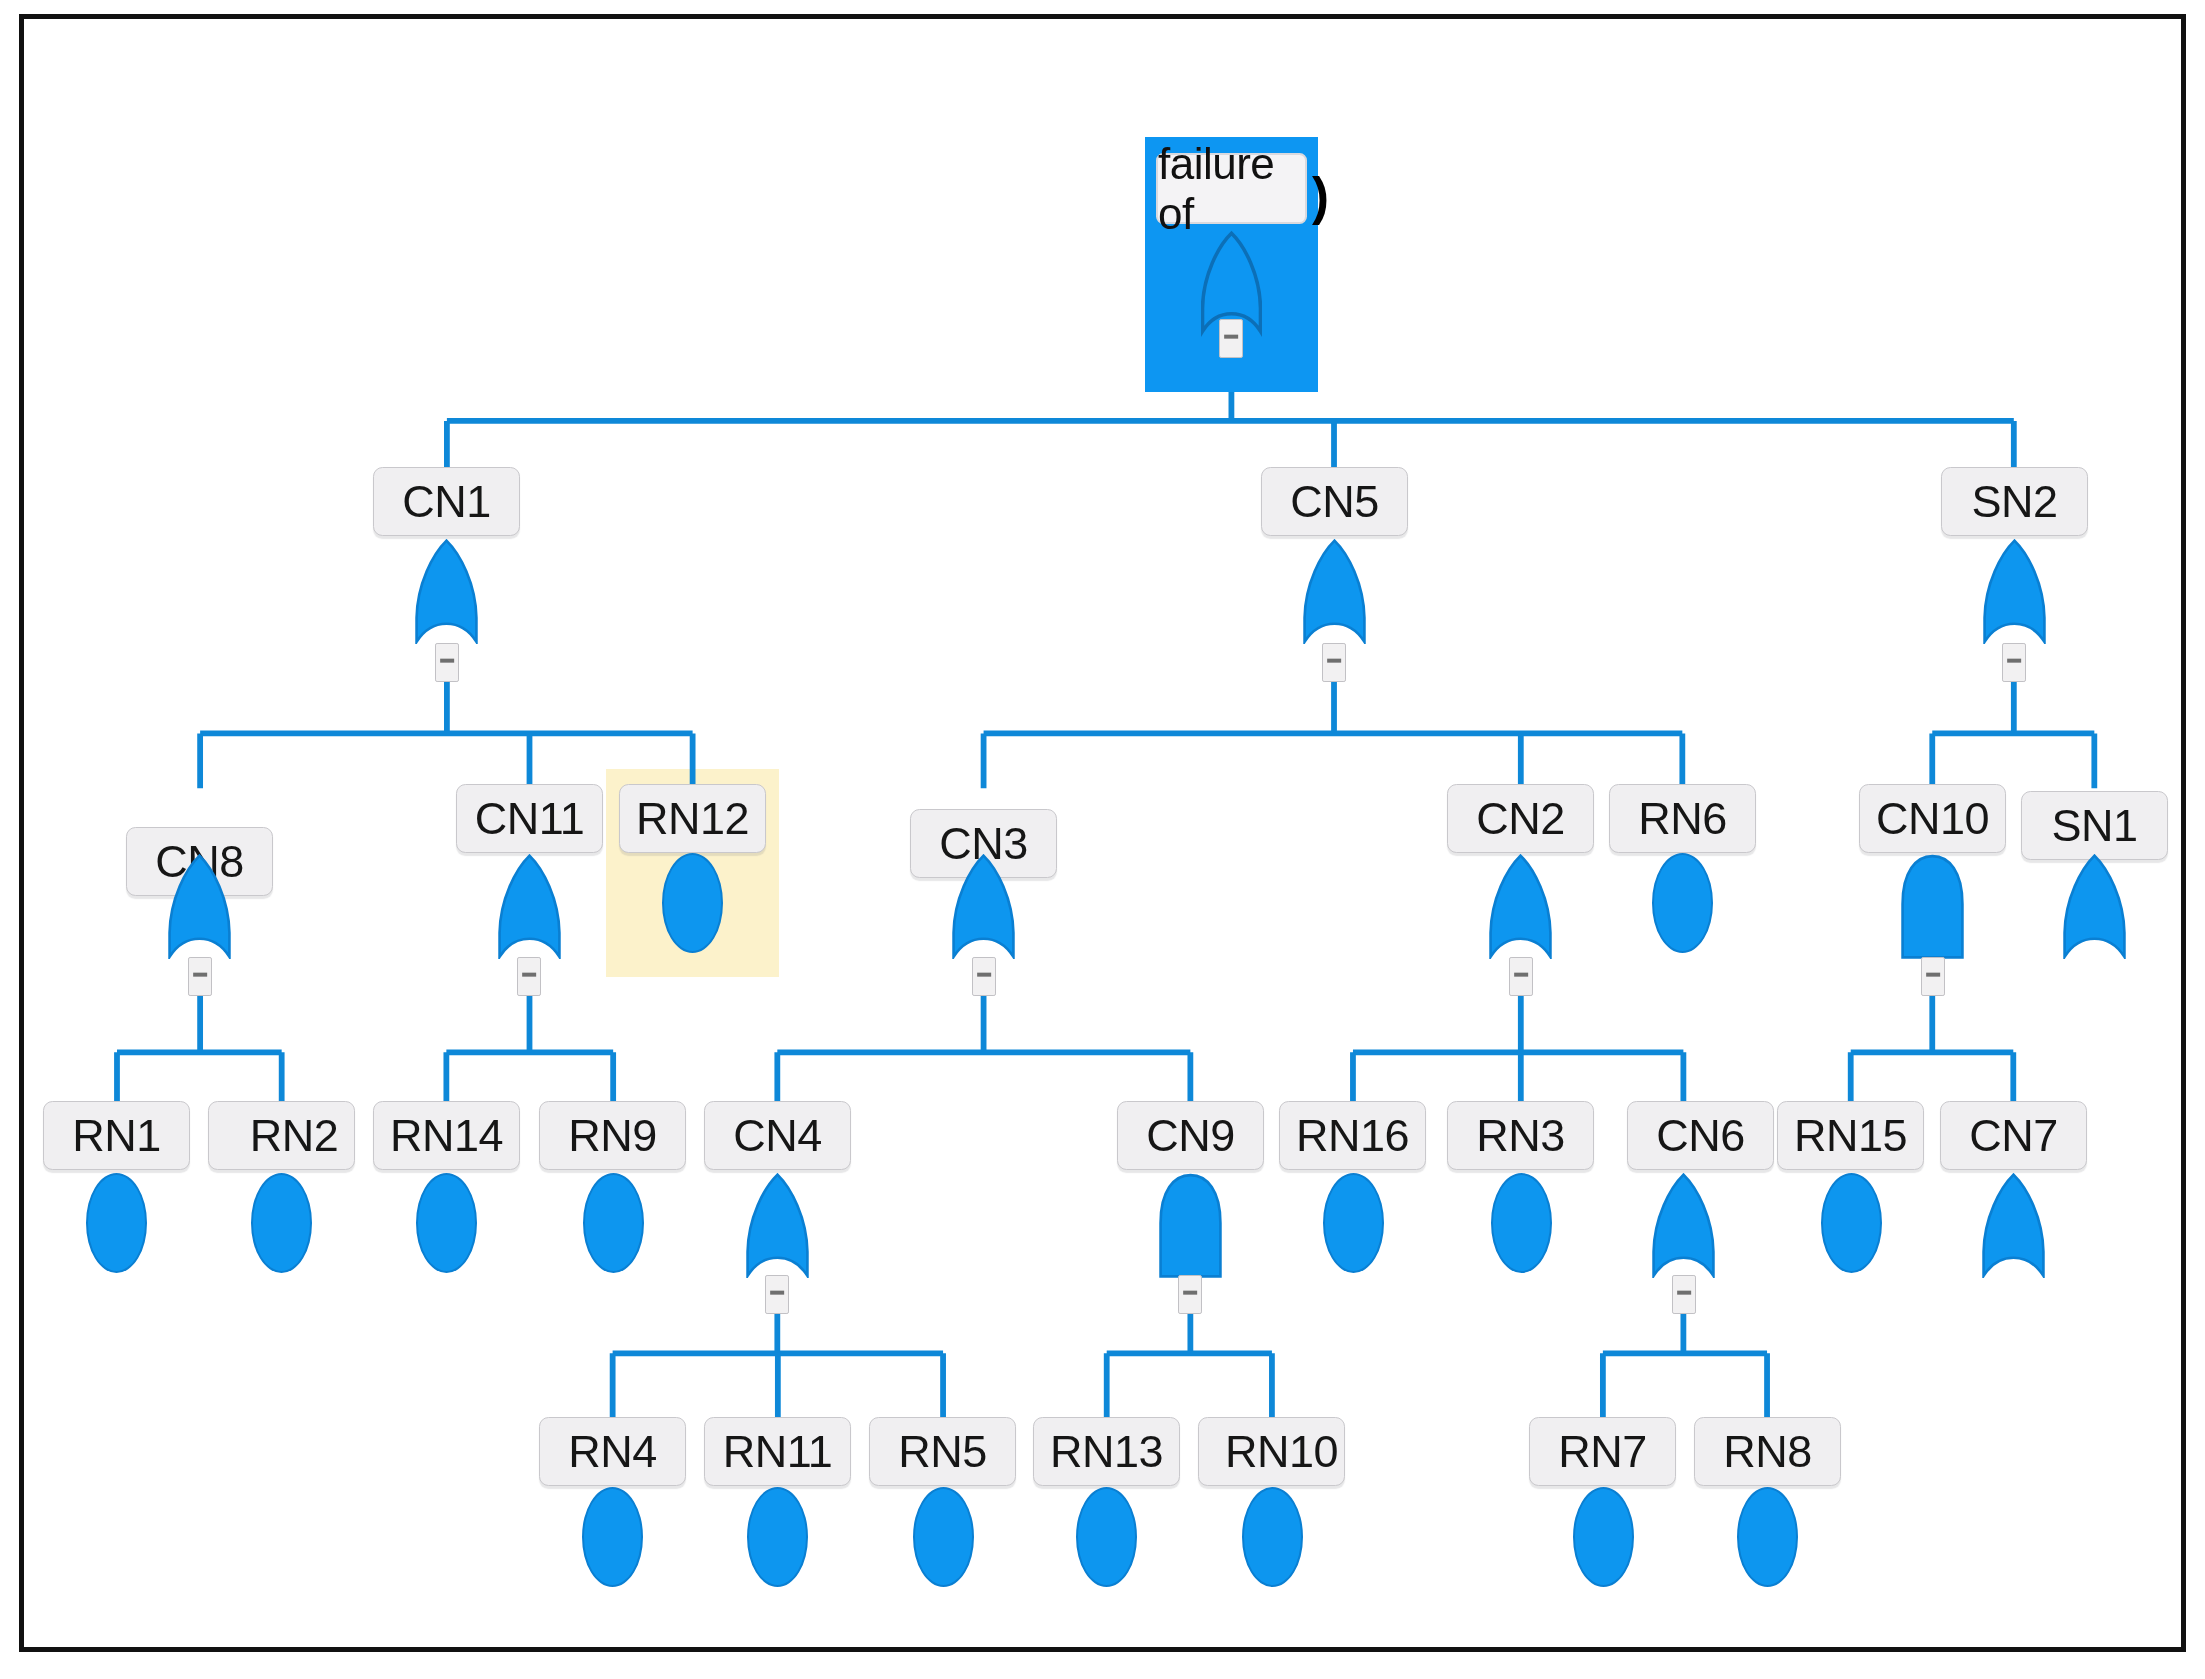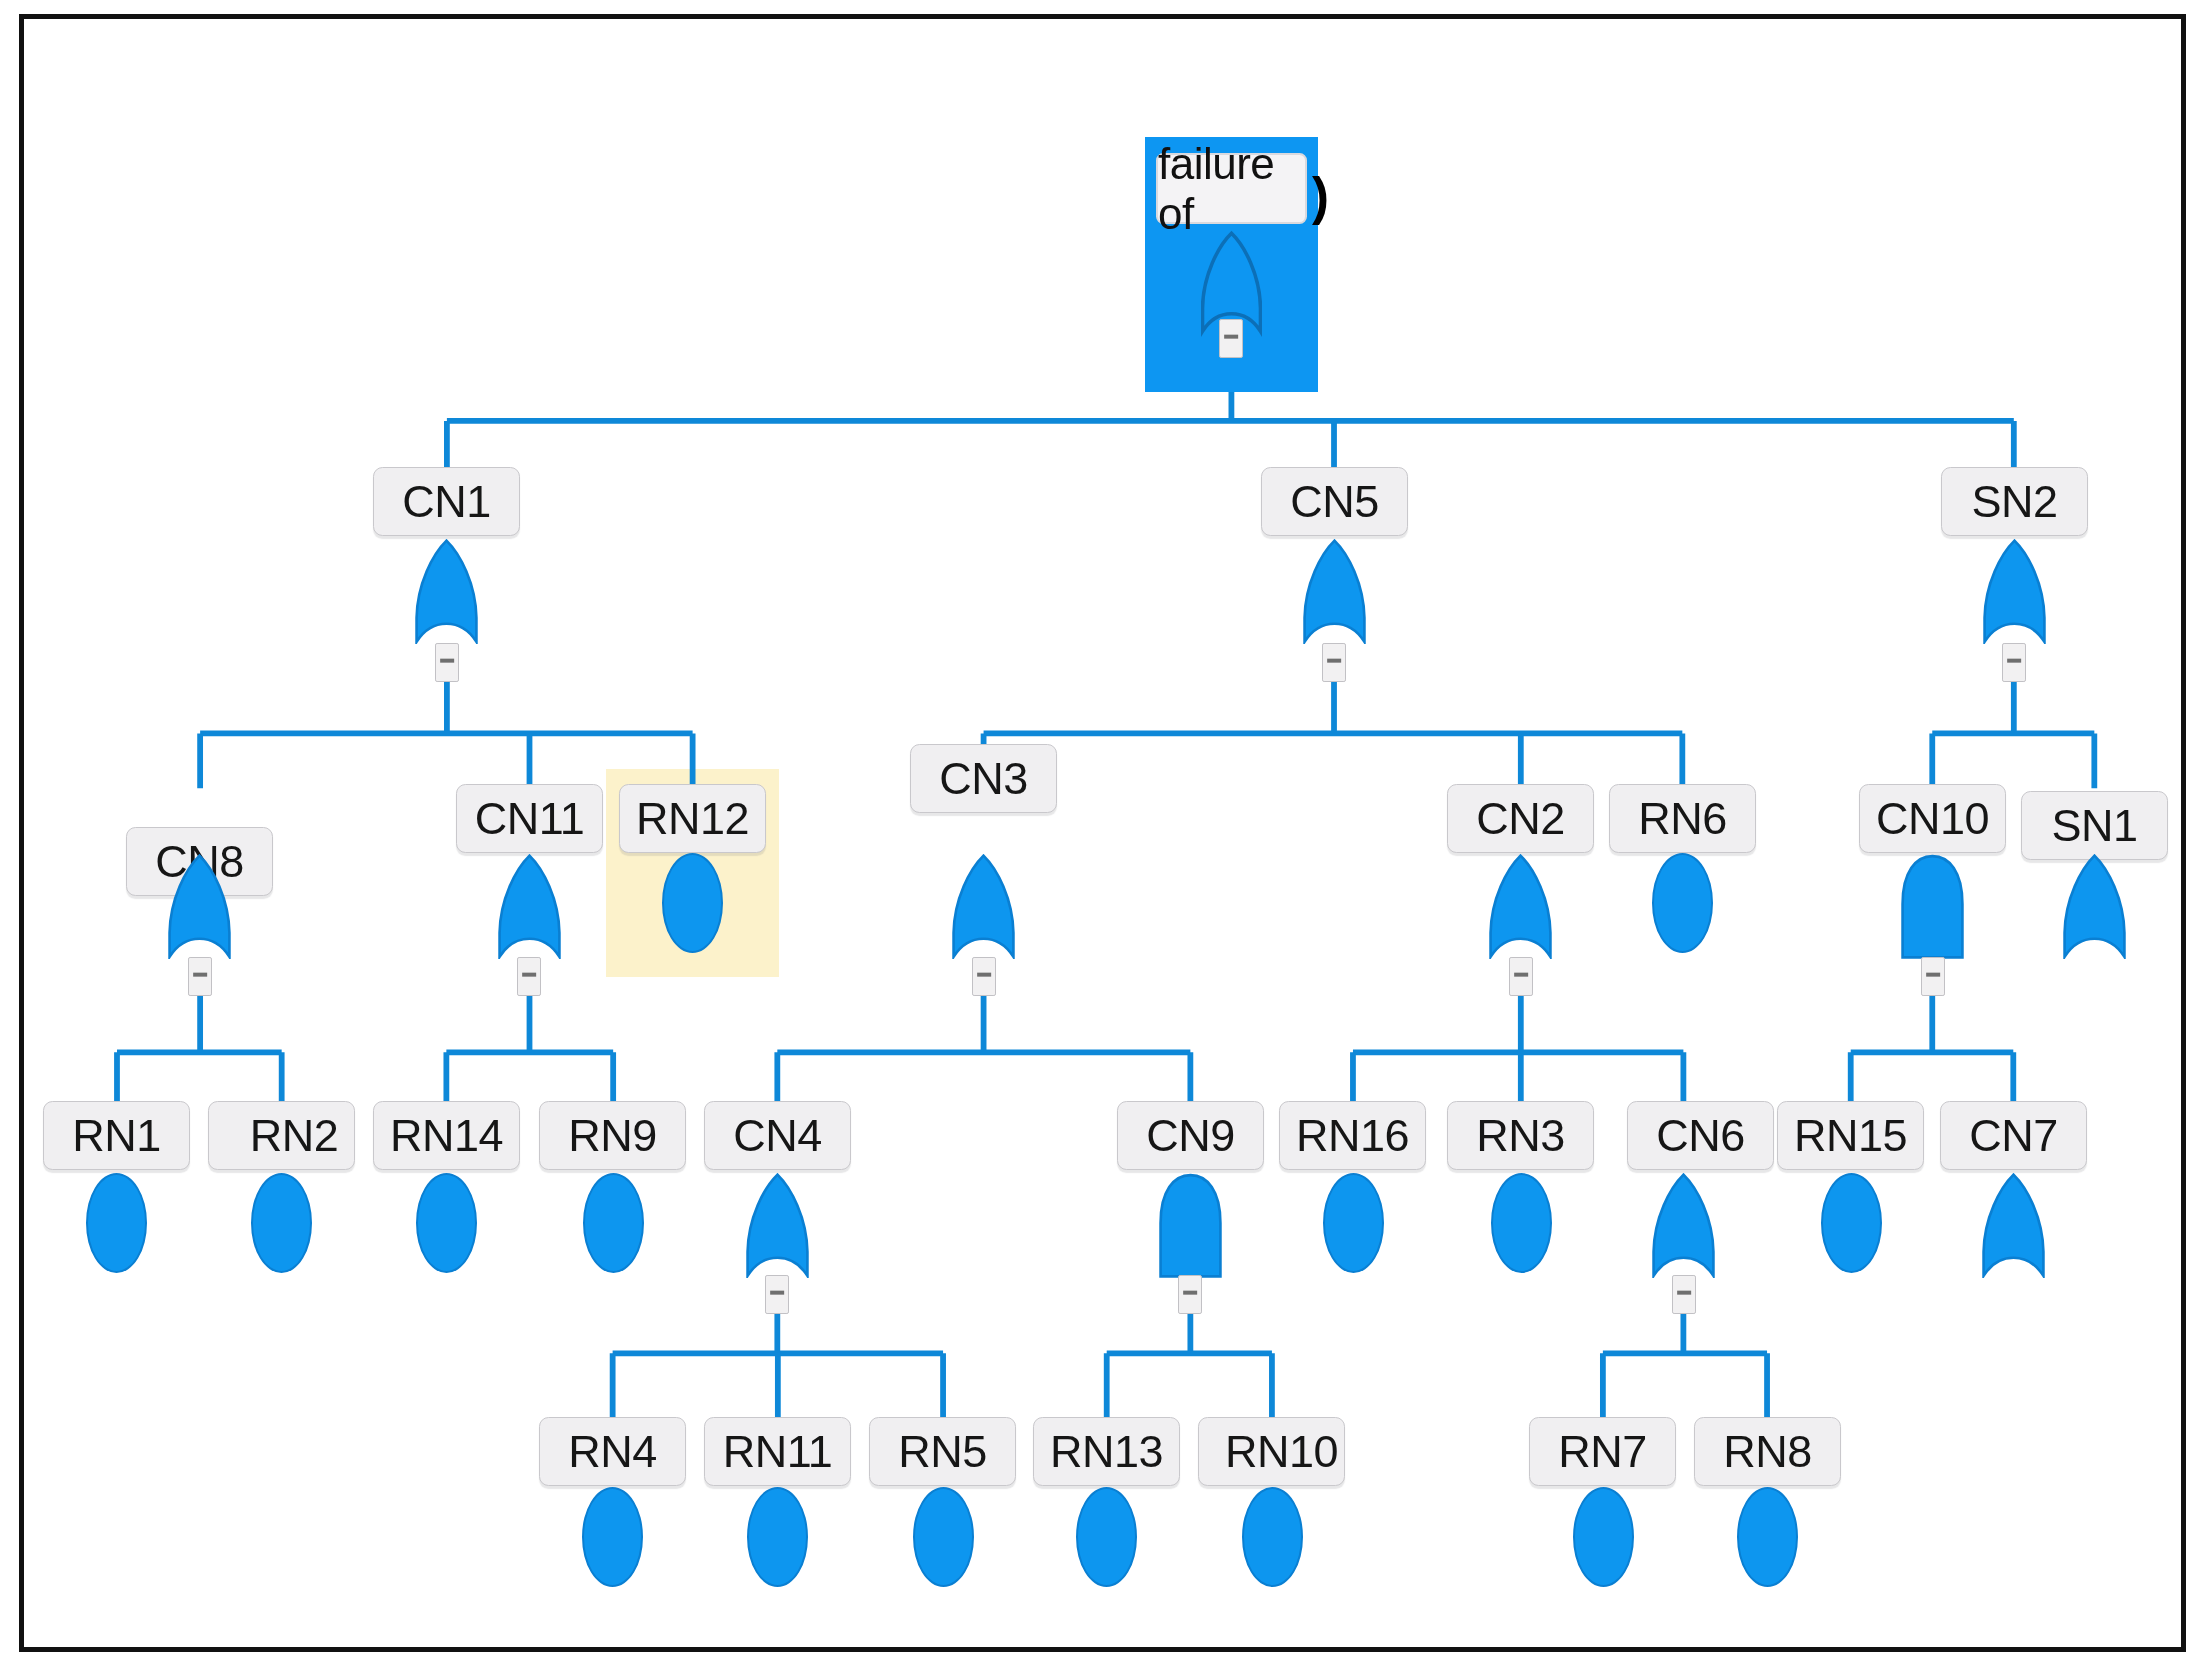--- a/index.html
+++ b/index.html
@@ -75,21 +75,21 @@
       </div>
       <div class="label" style="left: 456px; top: 784px;">CN11</div>
       <svg viewBox="0 0 120 200" width="63" height="105" class="gate" style="left: 498px; top: 854px; position: absolute;">
         <path d="M60 3 C86 28 116 86 117 150 L117 196 C88 150 32 150 3 196 L3 150 C4 86 34 28 60 3 Z" fill="#0d96ef" stroke="#0a7fd2" stroke-width="5"></path>
       </svg>
       <div class="minus" style="left: 517px; top: 957px;">
         <div class="bar"></div>
       </div>
       <div class="label" style="left: 619px; top: 784px;">RN12</div>
       <div class="ellipse" style="left: 662px; top: 853px;"></div>
-      <div class="label" style="left: 910px; top: 744px;">CN3</div>
+      <div class="label" style="left: 910px; top: 809px;">CN3</div>
       <svg viewBox="0 0 120 200" width="63" height="105" class="gate" style="left: 952px; top: 854px; position: absolute;">
         <path d="M60 3 C86 28 116 86 117 150 L117 196 C88 150 32 150 3 196 L3 150 C4 86 34 28 60 3 Z" fill="#0d96ef" stroke="#0a7fd2" stroke-width="5"></path>
       </svg>
       <div class="minus" style="left: 972px; top: 957px;">
         <div class="bar"></div>
       </div>
       <div class="label" style="left: 1447px; top: 784px;">CN2</div>
       <svg viewBox="0 0 120 200" width="63" height="105" class="gate" style="left: 1489px; top: 854px; position: absolute;">
         <path d="M60 3 C86 28 116 86 117 150 L117 196 C88 150 32 150 3 196 L3 150 C4 86 34 28 60 3 Z" fill="#0d96ef" stroke="#0a7fd2" stroke-width="5"></path>
       </svg>

